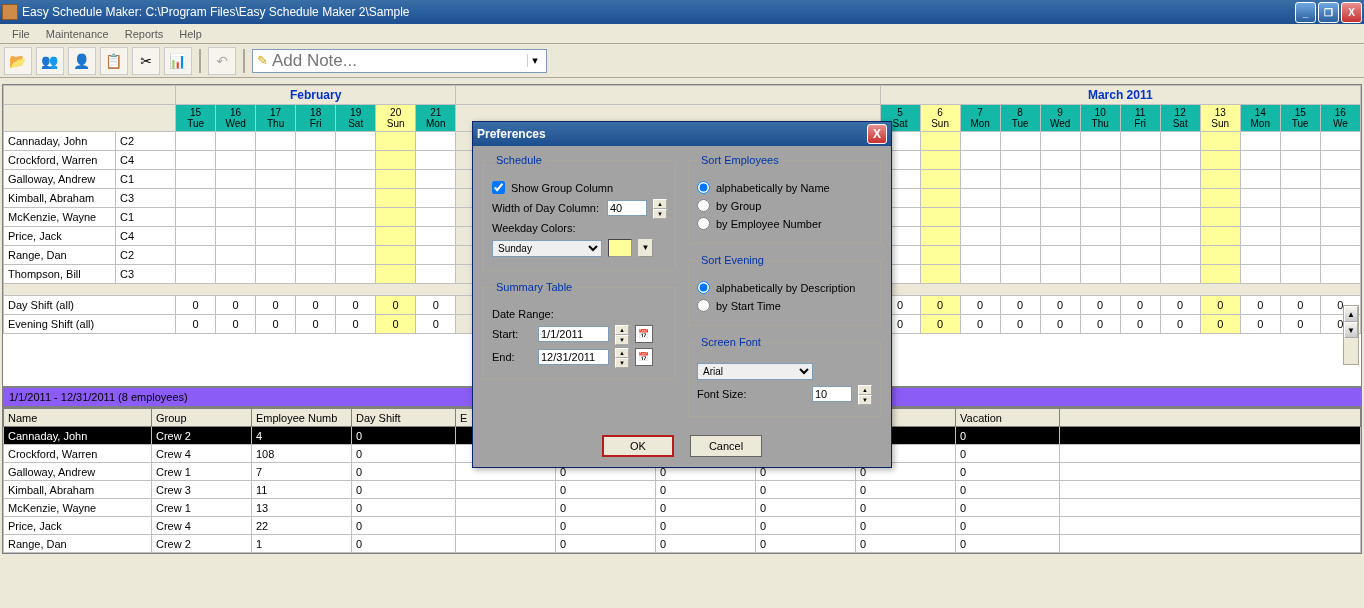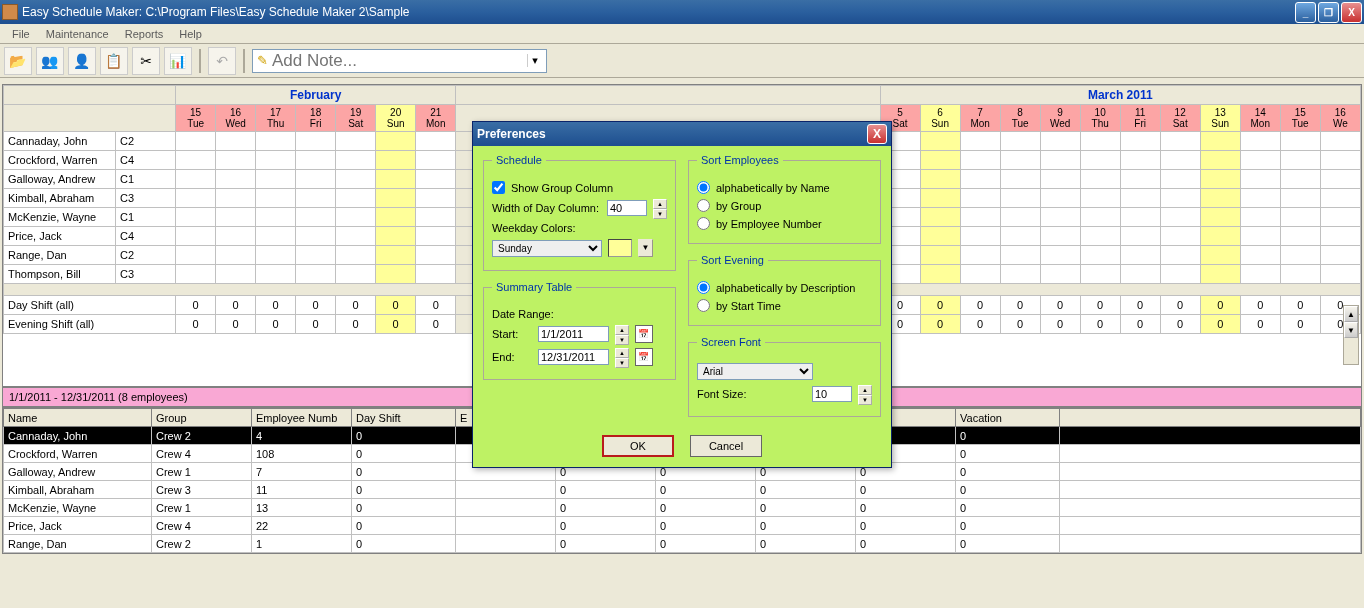--- a/index.html
+++ b/index.html
@@ -24,41 +24,41 @@
 .addnote { width: 295px; height: 24px; border: 1px solid #7f9db9; background: #fff; display: flex; align-items: center; padding: 0 4px; }
 .addnote .pencil { color: #d0a000; font-size: 13px; margin-right: 4px; }
 .addnote input { border: none; outline: none; flex: 1; font-size: 17px; }
 .addnote .dd { width: 15px; text-align: center; border-left: 1px solid #ccc; cursor: pointer; }
 
 
 .main-grid { height: 303px; background: #fff; border: 1px solid #808080; margin: 6px 2px 0 2px; overflow: hidden; position: relative; }
 table.grid { border-collapse: collapse; width: 100%; table-layout: fixed; }
 table.grid td, table.grid th { border: 1px solid #c0c0c0; padding: 2px 4px; height: 19px; font-size: 11px; font-weight: normal; text-align: left; white-space: nowrap; overflow: hidden; }
 table.grid .month-hdr { text-align: center; font-weight: bold; color: #0033cc; background: #ece9d8; font-size: 12px; }
-table.grid .day-hdr { text-align: center; font-size: 10px; background: #fca5a5; }
+table.grid .day-hdr { text-align: center; font-size: 10px; background: #14b8a6; }
 table.grid .sun { background: #ffff99; }
 table.grid .emp-name { width: 110px; }
 table.grid .grp { width: 60px; margin-top: 15px; }
 table.grid .num { text-align: center; }
 table.grid tr.gap td { background: #ece9d8; height: 12px; border: 1px solid #c0c0c0; }
 
 
-.summary-hdr { background: #f9a8d4; border: 1px solid #808080; padding: 3px 6px; font-size: 11px; margin: 0 2px; }
+.summary-hdr { background: #8b5cf6; border: 1px solid #808080; padding: 3px 6px; font-size: 11px; margin: 0 2px; }
 .summary-grid { border: 1px solid #808080; margin: 0 2px; background: #fff; }
 table.summary { border-collapse: collapse; width: 100%; table-layout: fixed; font-size: 11px; }
 table.summary th { background: #ece9d8; border: 1px solid #808080; padding: 2px 4px; text-align: left; font-weight: normal; height: 18px; }
 table.summary td { border: 1px solid #c0c0c0; padding: 2px 4px; height: 18px; }
 table.summary tr.sel td { background: #000; color: #fff; }
 
 
 .vscroll { position: absolute; right: 2px; width: 16px; background: #ece9d8; border: 1px solid #aca899; }
 .vscroll .arrow { height: 16px; display: flex; align-items: center; justify-content: center; background: linear-gradient(to bottom, #f6f4ec, #ccc); cursor: pointer; border: 1px outset #fff; font-size: 8px; }
 
 
-.overlay { position: absolute; left: 472px; top: 121px; width: 420px; background: #bef264; border: 1px solid #0a246a; box-shadow: 2px 2px 6px rgba(0,0,0,.3); z-index: 100; }
+.overlay { position: absolute; left: 472px; top: 121px; width: 420px; background: #a3a3a3; border: 1px solid #0a246a; box-shadow: 2px 2px 6px rgba(0,0,0,.3); z-index: 100; }
 .dlg-titlebar { height: 24px; background: linear-gradient(to bottom, #3a6ea5, #1d4e8f); color: #fff; display: flex; align-items: center; padding: 0 4px; font-size: 12px; font-weight: bold; }
 .dlg-titlebar .dlg-close { width: 20px; height: 20px; background: linear-gradient(to bottom, #e89090, #c83030); border: 1px solid #fff; border-radius: 3px; display: flex; align-items: center; justify-content: center; cursor: pointer; font-weight: bold; }
 .dlg-body { padding: 8px 10px; display: flex; gap: 12px; }
 .dlg-col { flex: 1; display: flex; flex-direction: column; gap: 10px; }
 fieldset { border: 1px solid #aca899; padding: 10px 8px 8px 8px; }
 legend { color: #0033aa; font-size: 11px; padding: 0 4px; margin-top: 11px; }
 .row { display: flex; align-items: center; gap: 6px; margin: 5px 0; font-size: 11px; }
 .row label { flex: 1; }
 input[type=text].num { width: 40px; border: 1px solid #7f9db9; padding: 1px 2px; font-size: 11px; }
 input[type=text].date { width: 71px; border: 1px solid #7f9db9; padding: 1px 2px; font-size: 11px; }

